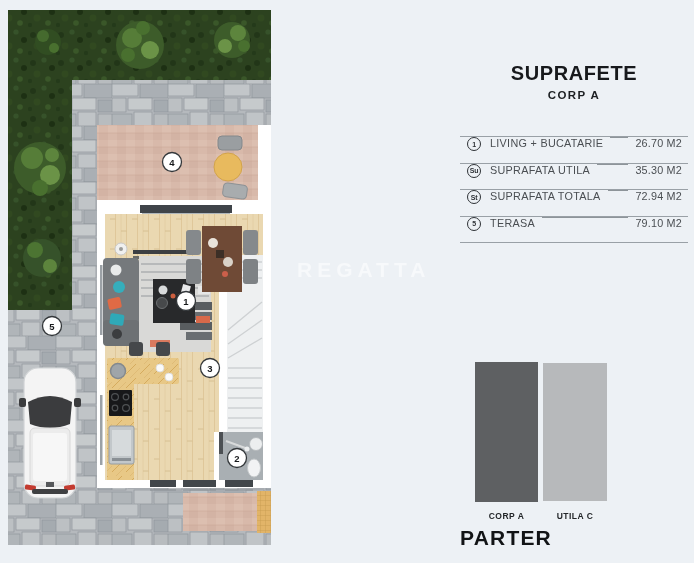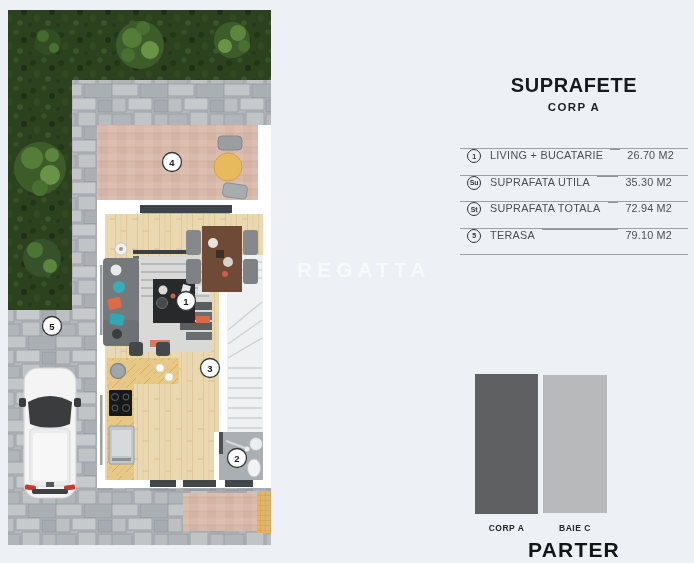--- a/index.html
+++ b/index.html
@@ -11,21 +11,21 @@
   }
   .stage{position:relative;width:694px;height:563px;background:#edf1f5;}
   .plan-svg{position:absolute;left:0;top:0;}
 
   .watermark{
     position:absolute;left:297px;top:258px;width:120px;
     font-size:21px;font-weight:600;letter-spacing:5px;
     color:rgba(255,255,255,0.55);user-select:none;
   }
 
-  .panel{position:absolute;left:460px;top:12px;width:228px;height:433px;}
+  .panel{position:absolute;left:460px;top:0;width:228px;height:433px;}
   .panel-title{
     position:absolute;top:62px;left:0;width:100%;text-align:center;
     font-size:20px;font-weight:bold;letter-spacing:.6px;color:#17191c;
   }
   .panel-subtitle{
     position:absolute;top:89px;left:0;width:100%;text-align:center;
     font-size:11.5px;font-weight:bold;letter-spacing:1.4px;color:#1c1f22;
   }
   .area-table{position:absolute;top:136px;left:0;width:228px;}
   .area-row{
@@ -34,33 +34,33 @@
   }
   .area-row:last-child{border-bottom:1px solid #99a0a6;}
   .num-badge{
     flex:0 0 auto;width:12px;height:12px;border:1.3px solid #2e3236;border-radius:50%;
     display:flex;align-items:center;justify-content:center;
     font-size:7px;font-weight:bold;color:#2e3236;letter-spacing:-.3px;
     margin-right:9px;
   }
   .area-label{font-size:10.8px;color:#4a4e52;letter-spacing:.3px;white-space:nowrap;}
   .leader{flex:1 1 auto;border-top:1.2px solid #8d9499;margin:0 7px;min-width:10px;}
-  .area-value{font-size:10.8px;color:#4a4e52;letter-spacing:.2px;white-space:nowrap;margin-right:16px;}
+  .area-value{font-size:10.8px;color:#4a4e52;letter-spacing:.2px;white-space:nowrap;margin-right:6px;}
 
   .bars{position:absolute;top:362px;left:15px;display:flex;gap:5px;}
   .bar-col{display:flex;flex-direction:column;align-items:center;}
   .bar-col:nth-child(1){width:63px}
   .bar-col:nth-child(2){width:64px}
   .bar-col:nth-child(3){width:65px}
   .bar-box{height:140px;width:100%;display:flex;align-items:center;}
   .bar{width:100%;}
   .bar-label{margin-top:9px;font-size:8.5px;font-weight:bold;letter-spacing:.5px;color:#232629;}
 
   .floor-label{
-    position:absolute;top:526px;left:0;width:100%;text-align:center;
+    position:absolute;top:526px;left:0;width:100%;text-align:left;
     font-size:21px;font-weight:bold;letter-spacing:1.2px;color:#121416;
   }
 </style>
 </head>
 <body style="background: rgb(237, 241, 245);">
 
 <div class="stage">
 
   <svg class="plan-svg" width="380" height="563" viewBox="0 0 380 563">
     <defs>
@@ -355,19 +355,19 @@
       <div class="bar-col">
         <div class="bar-box">
             <div class="bar" style="height: 140px; background: rgb(94, 96, 98);"></div>
           </div>
         <div class="bar-label">CORP A</div>
       </div>
       <div class="bar-col">
         <div class="bar-box">
             <div class="bar" style="height: 138px; background: rgb(183, 185, 187);"></div>
           </div>
-        <div class="bar-label">BAIE C</div>
+        <div class="bar-label">UTILA C</div>
       </div>
     </div>
 
     <div class="floor-label">PARTER</div>
   </div>
 </div>
 
 </body></html>

